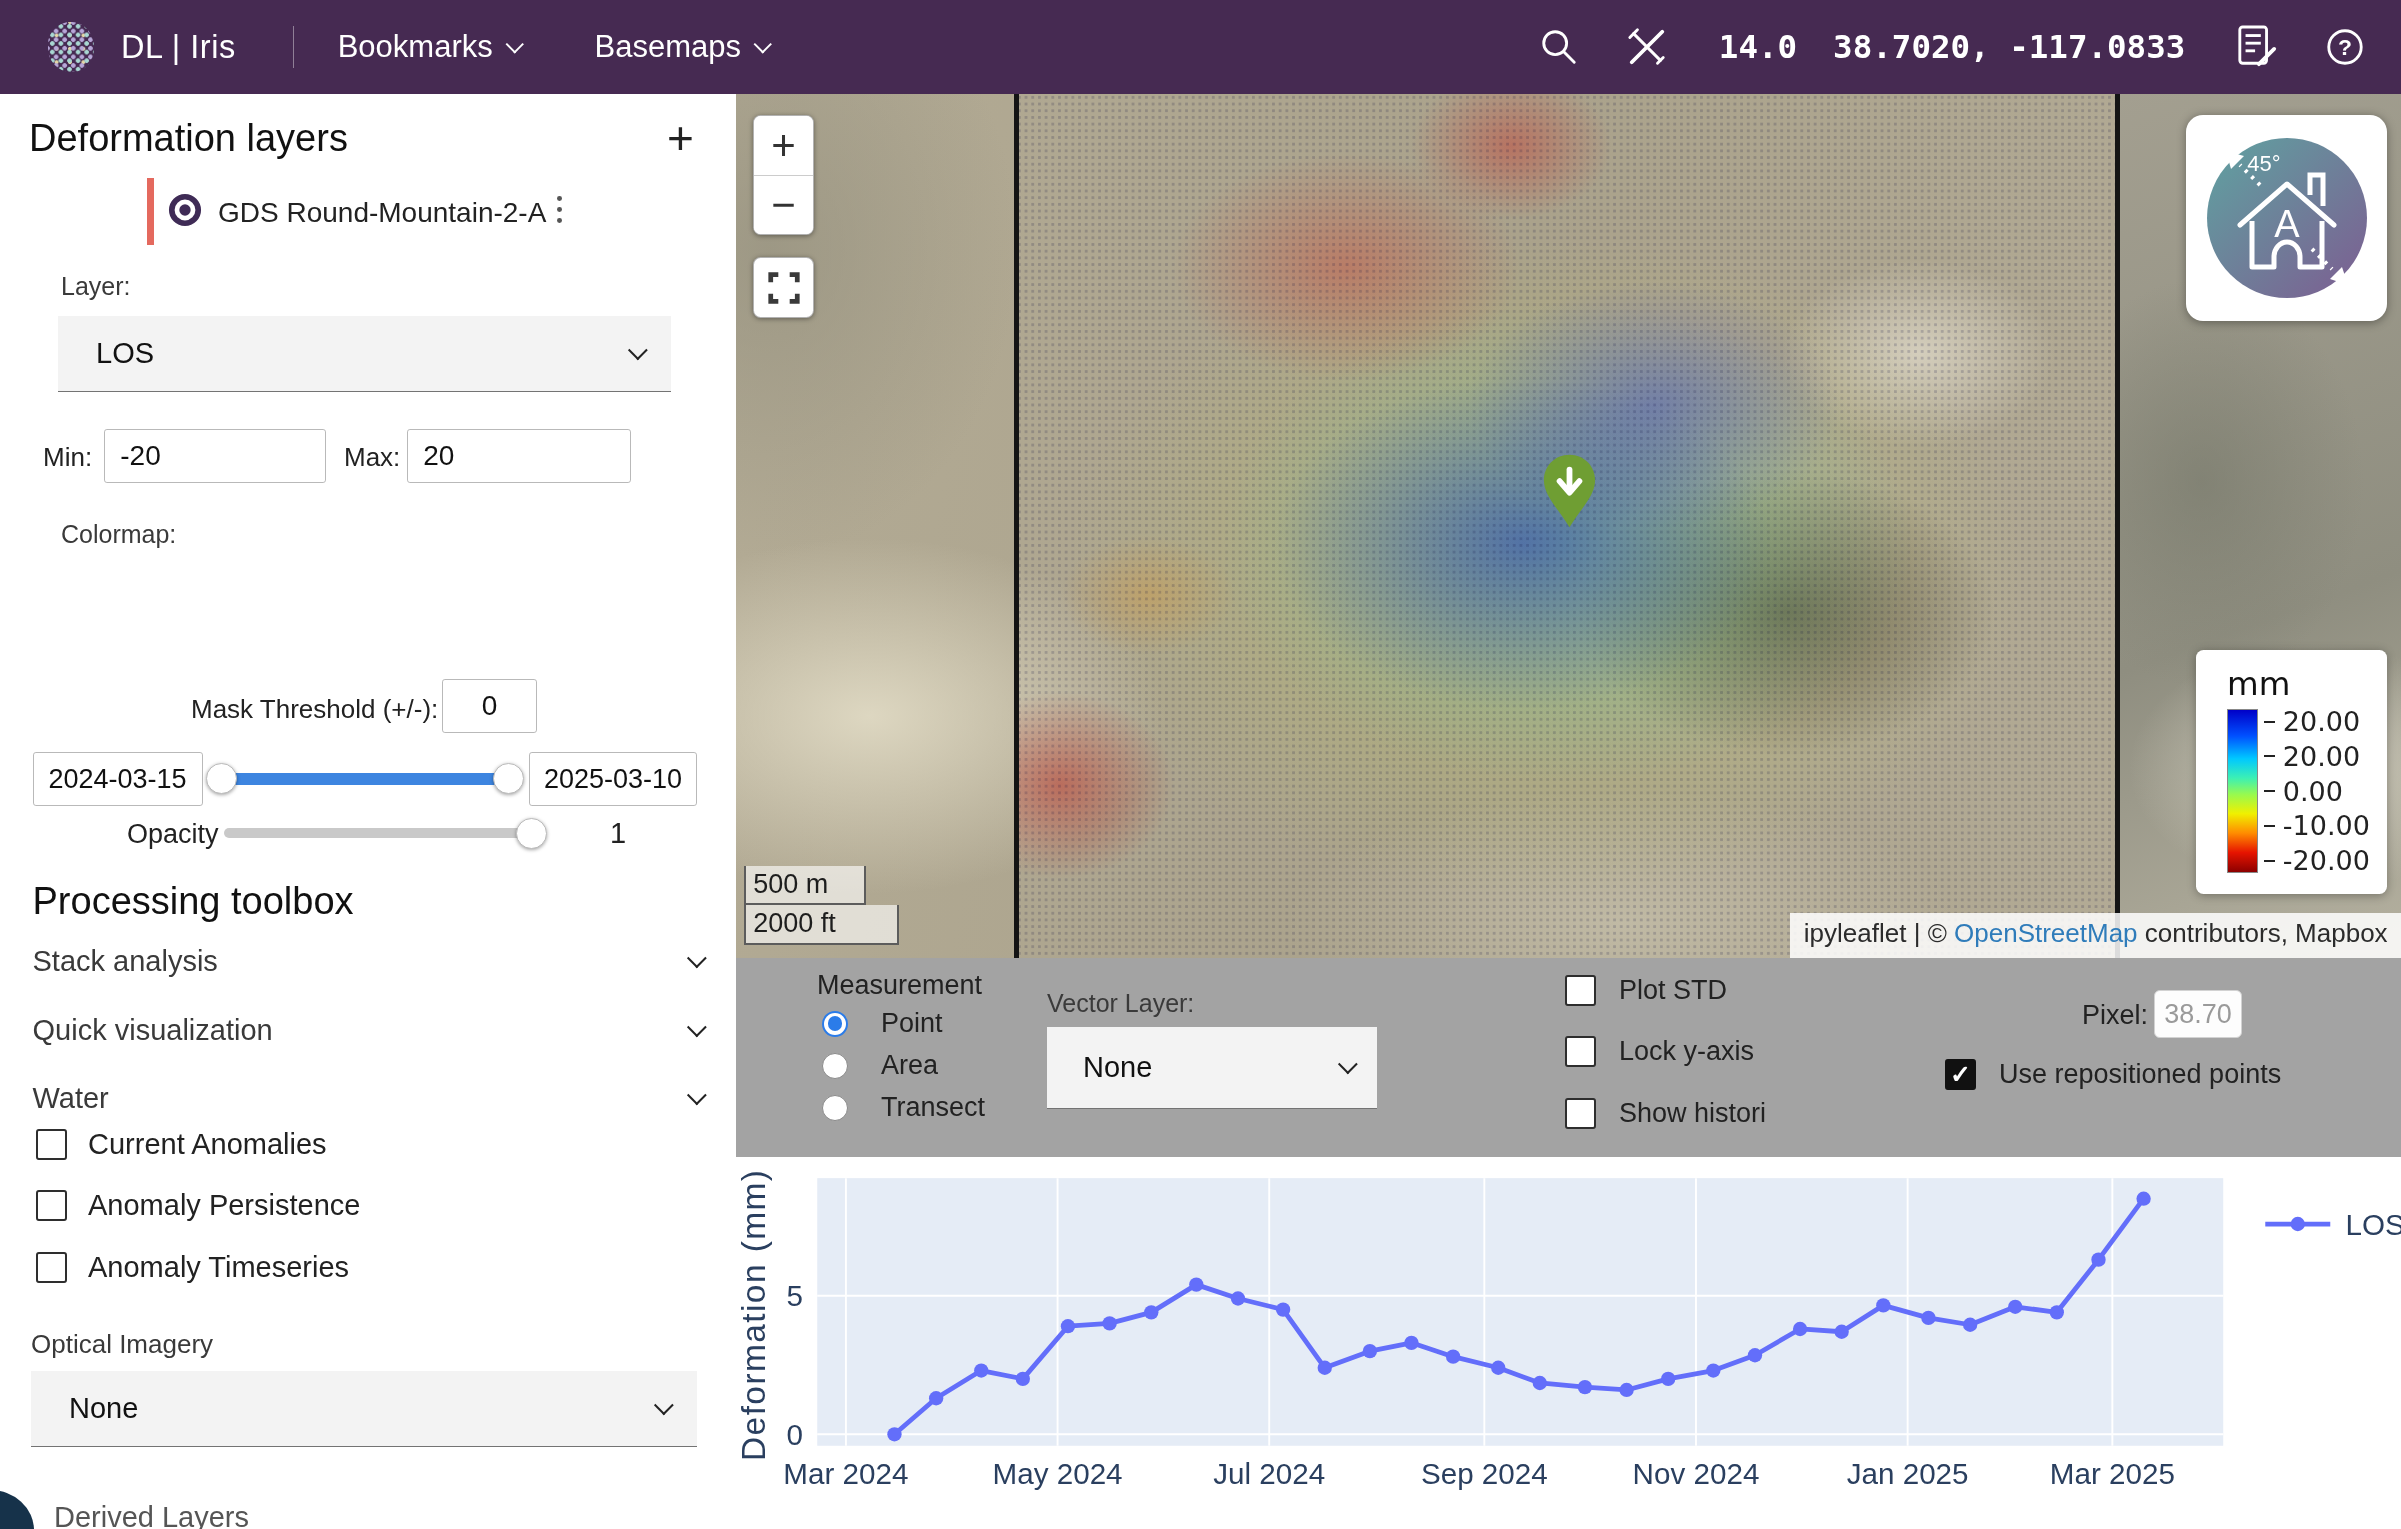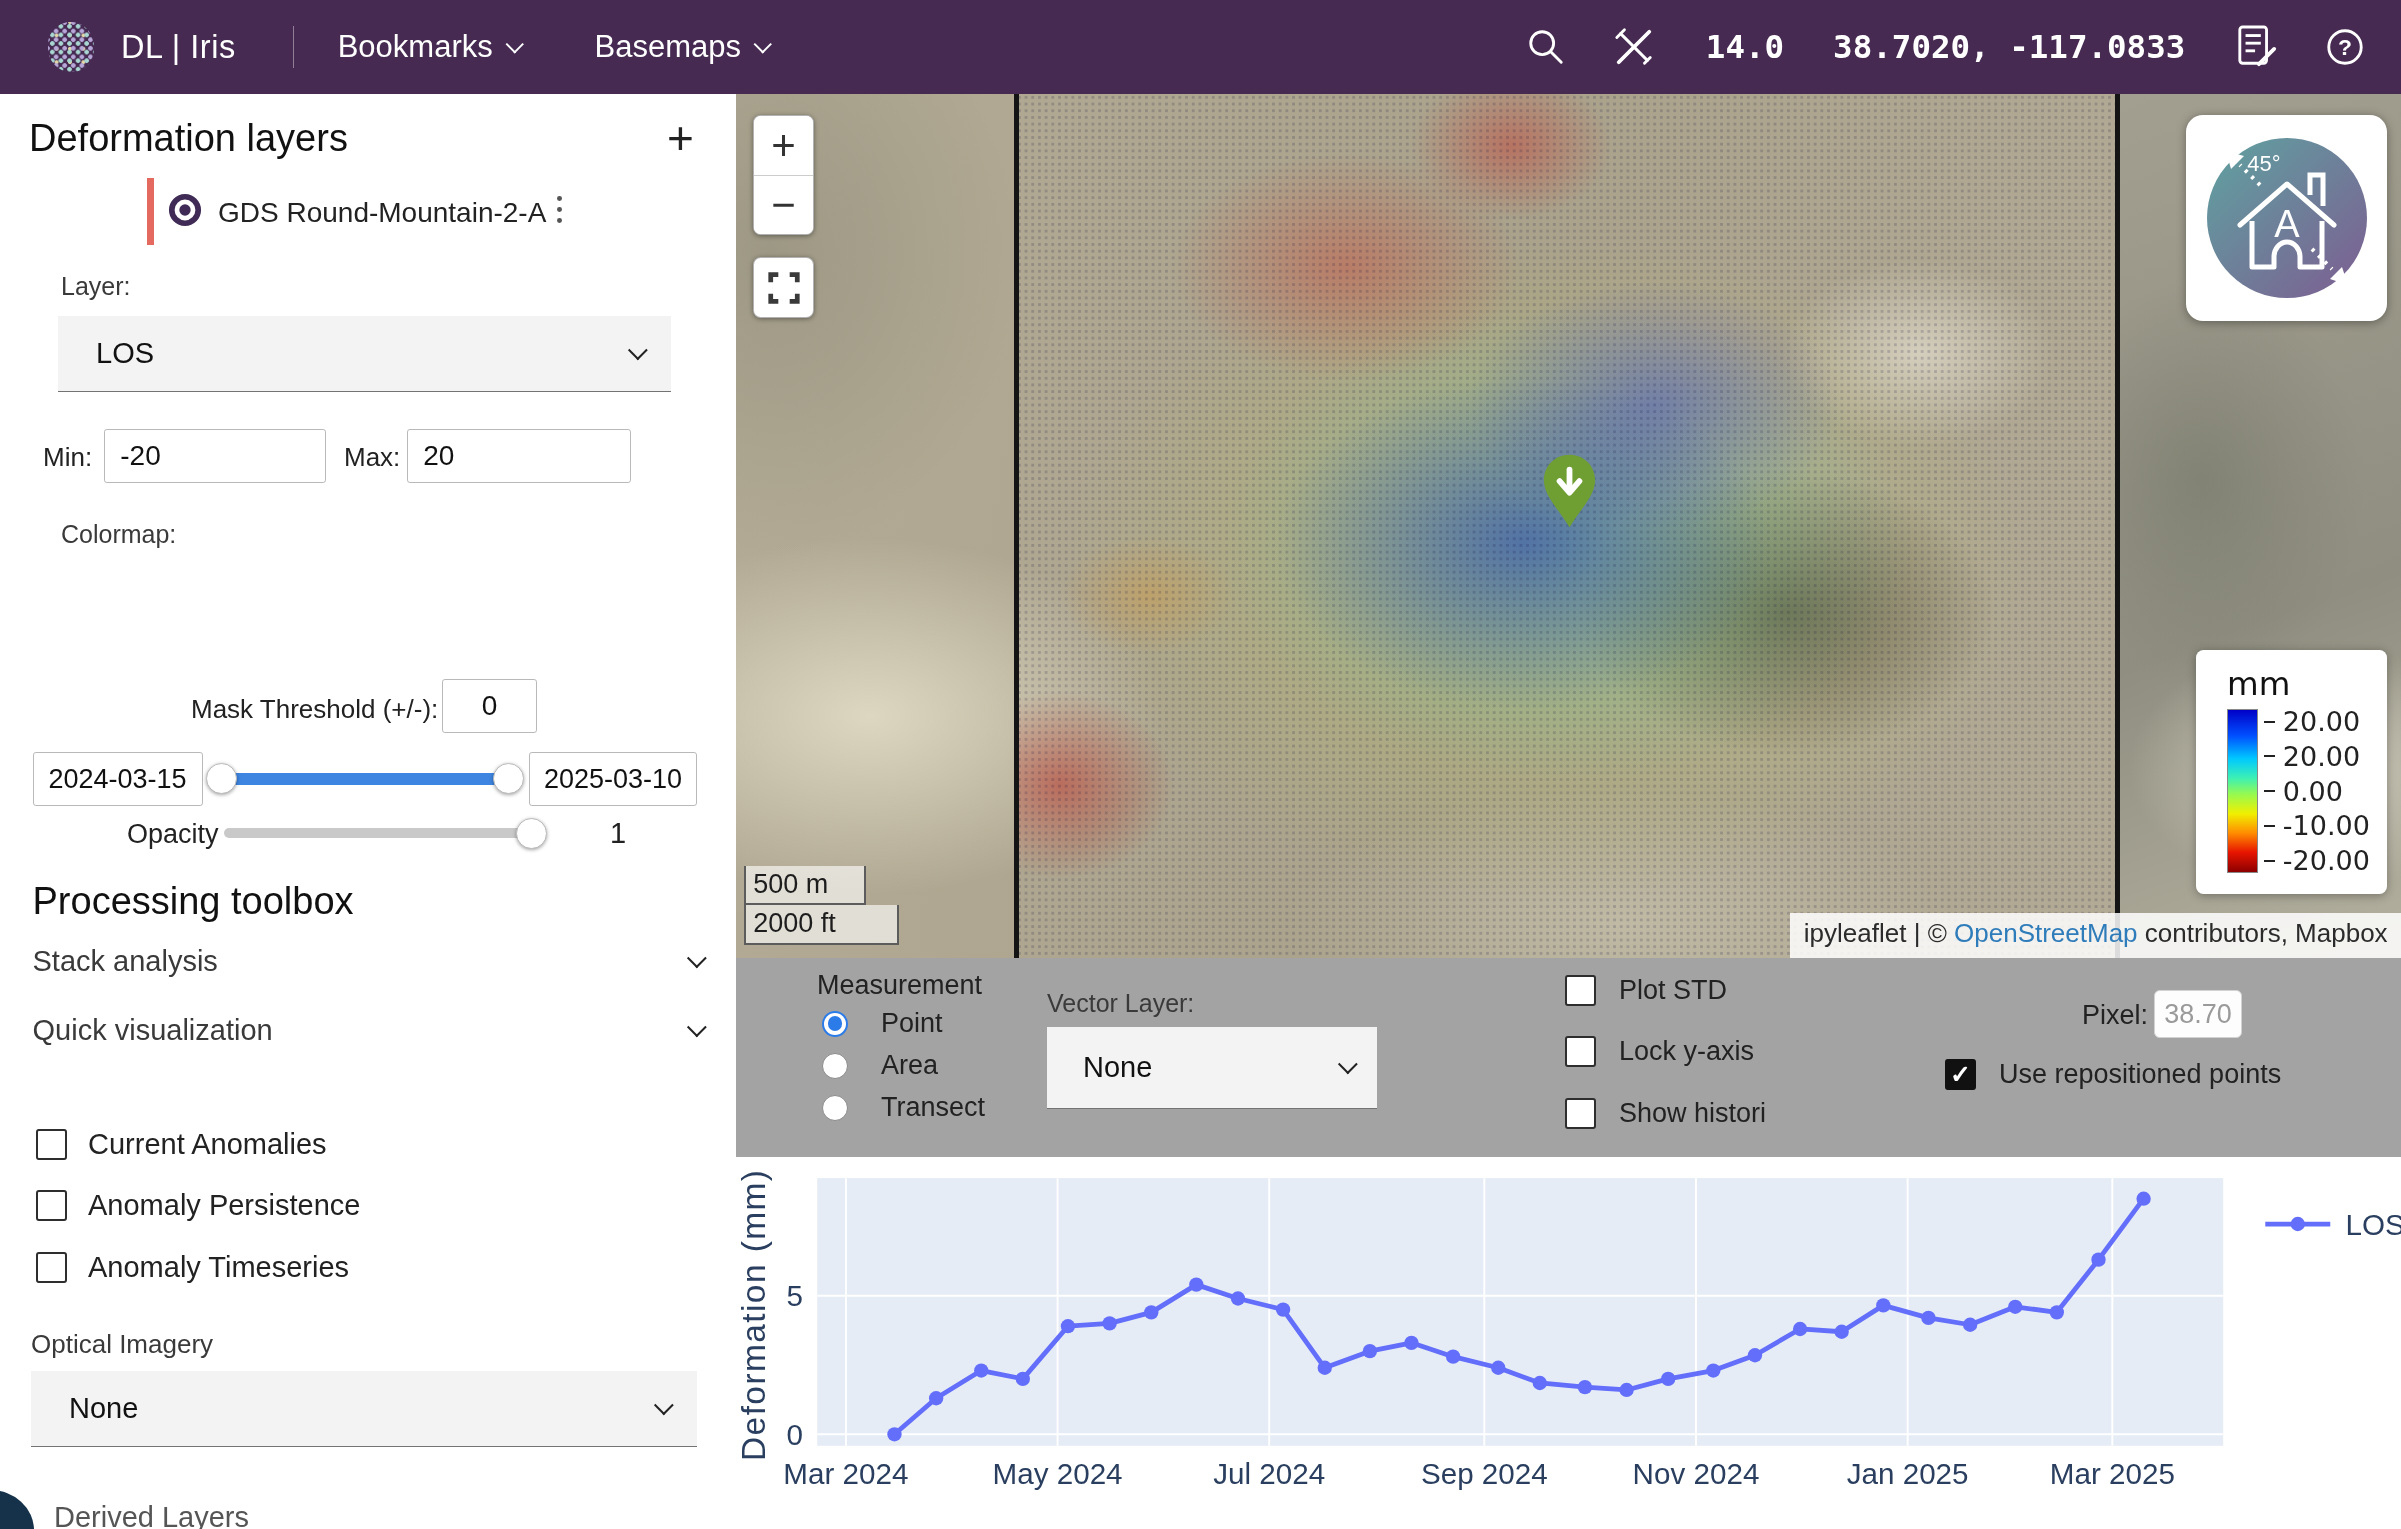--- a/index.html
+++ b/index.html
@@ -21,21 +21,21 @@
   .brand { color:#fff; font-size:32.5px; font-weight:500; margin-left:27px; letter-spacing:0.5px; }
   .nav-divider { width:1px; height:42px; background:rgba(255,255,255,.4); margin-left:57px; }
   .nav-menu { color:#fff; font-size:31px; display:flex; align-items:center; gap:13.4px; cursor:pointer; }
   .nav-menu.first { margin-left:44px; }
   .nav-menu.second { margin-left:75px; }
   .chev { display:inline-block; border-right:2.9px solid #fff; border-bottom:2.9px solid #fff;
           width:13.4px; height:13.4px; transform:rotate(45deg) translateY(-2.9px); }
   .nav-right { margin-left:auto; display:flex; align-items:center; gap:44px; }
   .nav-icon { width:44px; height:44px; display:flex; align-items:center; justify-content:center; cursor:pointer; }
   .coords { color:#fff; font-family:"DejaVu Sans Mono", monospace; font-weight:bold;
-            font-size:32.5px; display:flex; gap:49px; margin:0 5.7px; white-space:nowrap; }
+            font-size:32.5px; display:flex; gap:36px; margin:0 5.7px; white-space:nowrap; }
 
   
   .sidebar { position:absolute; left:0; top:94px; width:736px; height:1436px; background:#fff; }
   .sb-title { position:absolute; left:29px; top:23px; font-size:38px; color:#111; font-weight:400; }
   .sb-plus { position:absolute; left:667px; top:21px; font-size:46px; font-weight:300; color:#222; cursor:pointer; line-height:1; }
   .layer-accent { position:absolute; left:147px; top:84px; width:6.7px; height:67px; background:#e4695e; }
   .layer-eye { position:absolute; left:168px; top:99px; cursor:pointer; }
   .layer-name { position:absolute; left:218px; top:103px; font-size:28px; color:#222; }
   .kebab { position:absolute; left:547px; top:99px; width:25px; height:32.5px; cursor:pointer;
            display:flex; flex-direction:column; align-items:center; justify-content:space-between; padding:2.9px 0; }
@@ -248,20 +248,24 @@
   <div class="sb-h2" style="top:786px;">Processing toolbox</div>
 
   <div class="sb-section" style="top:851px;">
     <span>Stack analysis</span>
     <span class="chev-dark"></span>
   </div>
   <div class="sb-section" style="top:920px;">
     <span>Quick visualization</span>
     <span class="chev-dark"></span>
   </div>
+  <div class="sb-section" style="top:988px;">
+    <span>Water</span>
+    <span class="chev-dark"></span>
+  </div>
 
   <div class="sb-check" style="top:1034px;">
     <span class="cb"></span>
     <span>Current Anomalies</span>
   </div>
   <div class="sb-check" style="top:1095px;">
     <span class="cb"></span>
     <span>Anomaly Persistence</span>
   </div>
   <div class="sb-check" style="top:1157px;">

